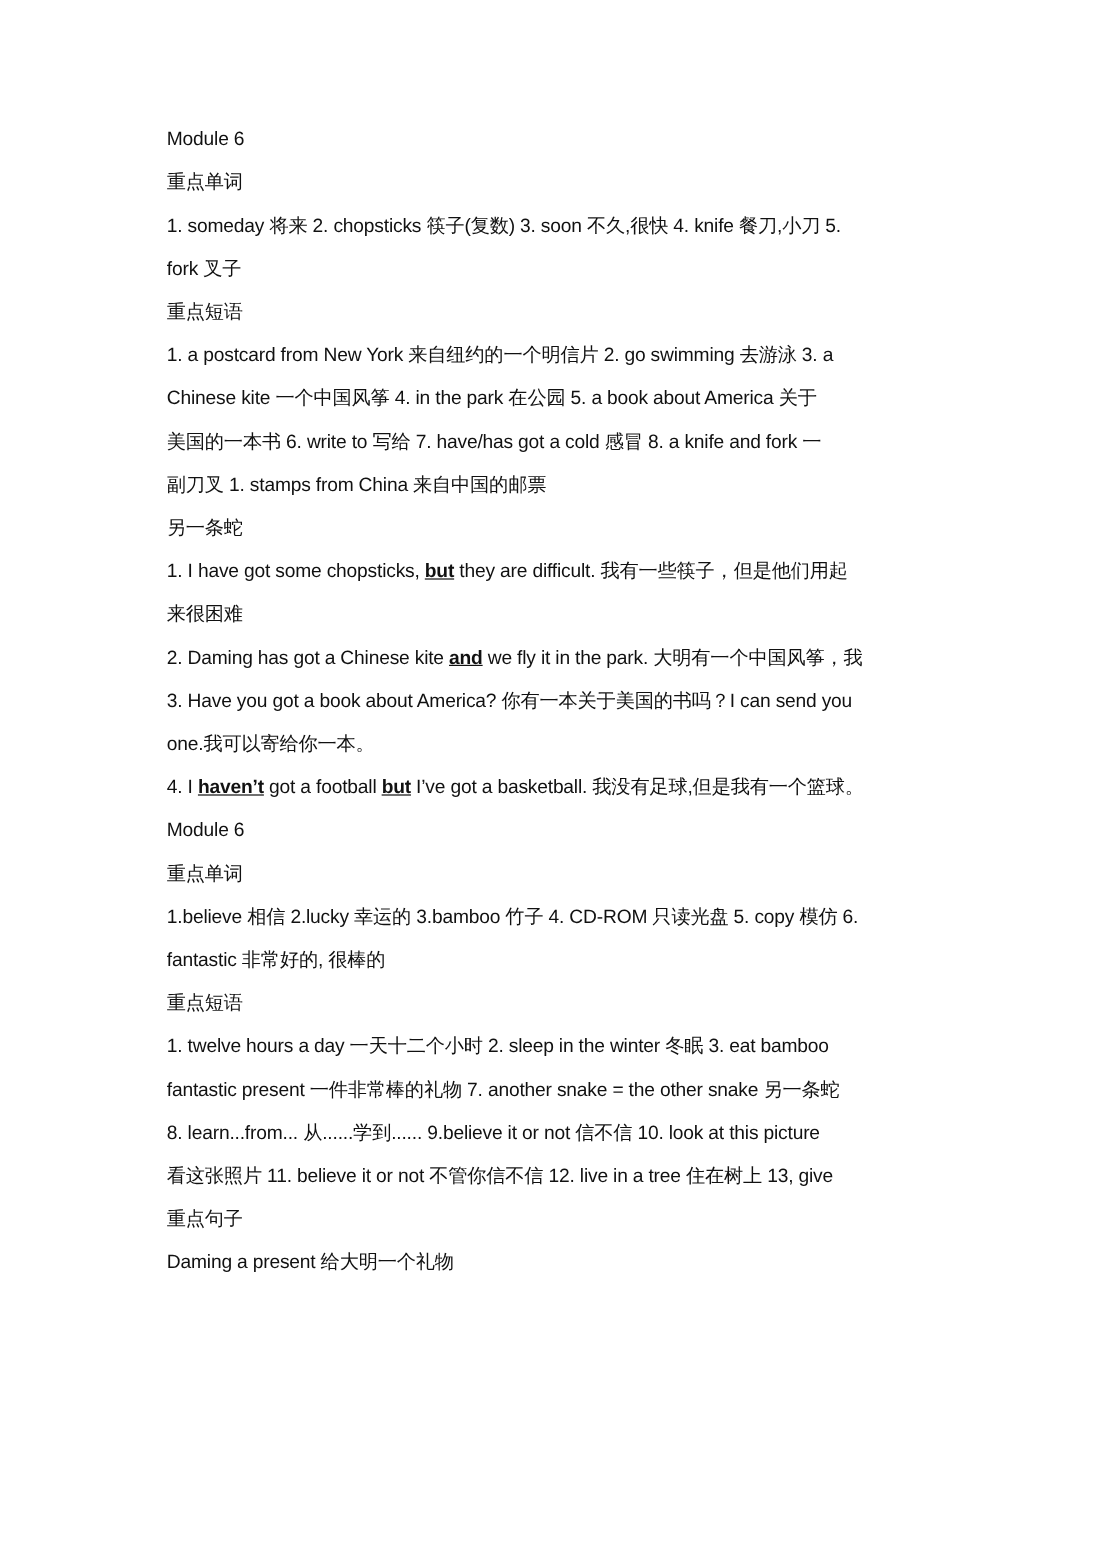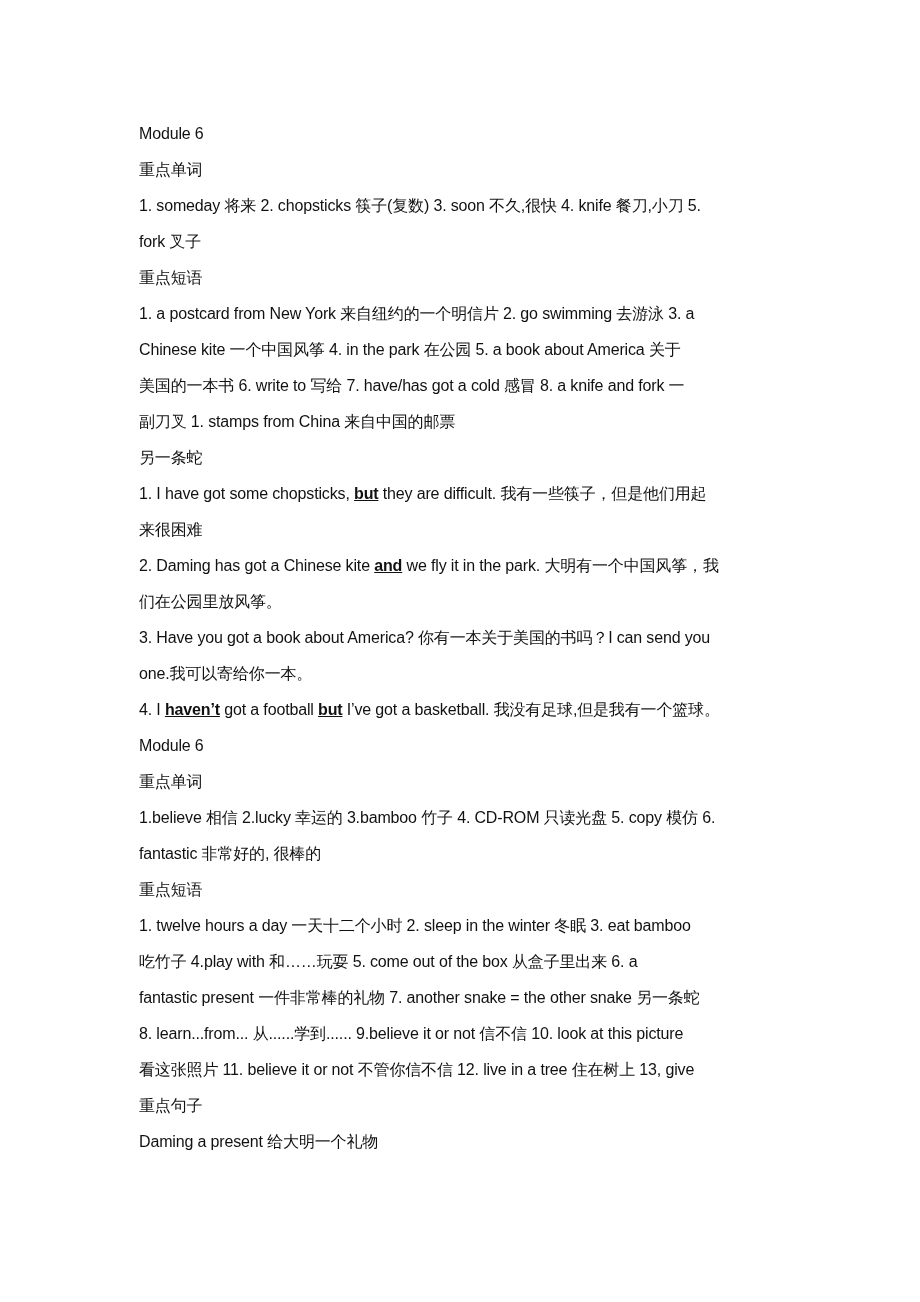--- a/index.html
+++ b/index.html
@@ -11,21 +11,21 @@
       width: 920px;
       height: 1302px;
       position: relative;
       overflow: hidden;
       font-family: "Liberation Sans", "DejaVu Sans", sans-serif;
       color: #111111;
     }
     .page {
       position: absolute;
       left: 139px;
-      top: 116px;
+      top: 99px;
       width: 648px;
     }
     .line {
       font-size: 16px;
       line-height: 36px;
       height: 36px;
       white-space: nowrap;
       letter-spacing: -0.15px;
     }
     b { font-weight: bold; text-decoration: underline; }
@@ -45,34 +45,32 @@
   <div class="line">Chinese kite    一个中国风筝    4. in the park    在公园 5. a book about America 关于</div>
   <div class="line">美国的一本书  6. write to  写给  7. have/has got a cold 感冒  8. a knife and fork    一</div>
   <div class="line">副刀叉  1. stamps from China    来自中国的邮票</div>
 
   <div class="line">另一条蛇</div>
 
   <div class="line"><span>1. I have got some chopsticks, </span><b>but</b><span> they are difficult.  我有一些筷子，但是他们用起</span></div>
   <div class="line">来很困难</div>
 
   <div class="line"><span>2. Daming has got a Chinese kite </span><b>and</b><span> we fly it in the park.  大明有一个中国风筝，我</span></div>
-  <div class="line">们在公园里放风筝。</div>
 
   <div class="line">3. Have you got a book about America?  你有一本关于美国的书吗？I can send you</div>
   <div class="line">one.我可以寄给你一本。</div>
 
   <div class="line"><span>4. I </span><b>haven’t</b><span> got a football </span><b>but</b><span> I’ve got a basketball.  我没有足球,但是我有一个篮球。</span></div>
 
   <div class="line">Module 6</div>
   <div class="line">重点单词</div>
   <div class="line">1.believe  相信 2.lucky 幸运的 3.bamboo 竹子 4. CD-ROM 只读光盘 5. copy 模仿 6.</div>
   <div class="line">fantastic  非常好的, 很棒的</div>
 
   <div class="line">重点短语</div>
   <div class="line">1. twelve hours a day    一天十二个小时 2. sleep in the winter  冬眠  3. eat bamboo</div>
-  <div class="line">吃竹子 4.play with    和……玩耍  5. come out of the box    从盒子里出来 6. a</div>
   <div class="line">fantastic present    一件非常棒的礼物  7. another snake = the other snake  另一条蛇</div>
   <div class="line">8. learn...from...  从......学到...... 9.believe it or not  信不信    10. look at this picture</div>
   <div class="line">看这张照片 11. believe it or not  不管你信不信  12. live in a tree 住在树上  13, give</div>
   <div class="line">重点句子</div>
 
   <div class="line">Daming a present  给大明一个礼物</div>
 </div>
 
 </body></html>

